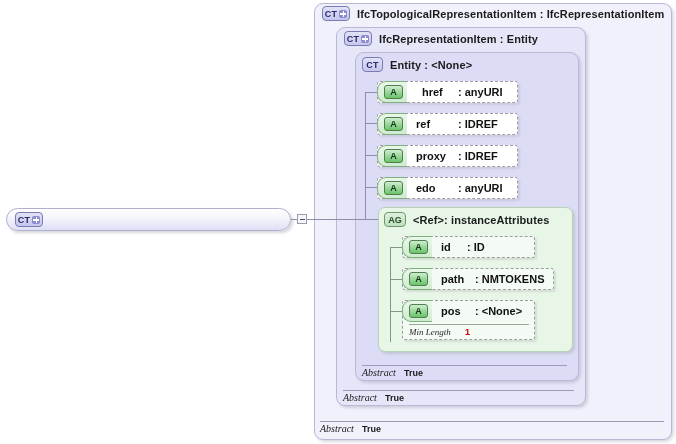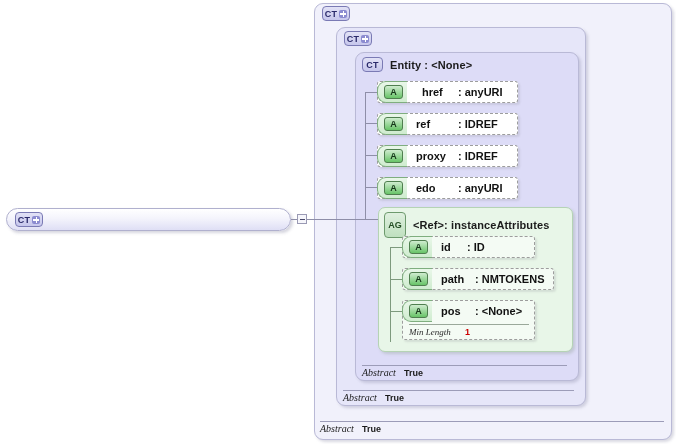--- a/index.html
+++ b/index.html
@@ -73,21 +73,21 @@
   .badge-ct .plus::before,
   .badge-ct .plus::after {
     content: "";
     position: absolute;
     background: #ffffff;
   }
   .badge-ct .plus::before { left: 1px; top: 3.5px; width: 6px; height: 1.5px; }
   .badge-ct .plus::after  { top: 1px; left: 3.5px; height: 6px; width: 1.5px; }
 
   .badge-ag {
-    width: 22px; height: 26px;
+    width: 22px; height: 15px;
     border: 1px solid #6d9a6d;
     border-radius: 4px;
     background: linear-gradient(#dff0df, #bfe0bf);
     color: #234d23;
   }
 
   .badge-a {
     width: 19px; height: 14px;
     border: 1px solid #4f7f4f;
     border-radius: 3px;
@@ -222,25 +222,27 @@
   .line-v { position: absolute; border-left: 1px solid #8e8ea8; }
   .line-h.green { border-top-color: #7d9a7d; }
   .line-v.green { border-left-color: #7d9a7d; }
 </style>
 </head>
 <body>
 
 <div class="abs ct-box lvl0" style="left:314px; top:3px; width:358px; height:437px;"></div>
 <div class="box-header" style="left:322px; top:6px;">
   <span class="badge badge-ct">CT<span class="plus"></span></span>
+  <span class="title">IfcTopologicalRepresentationItem : IfcRepresentationItem</span>
 </div>
 
 <div class="abs ct-box lvl1" style="left:336px; top:27px; width:250px; height:379px;"></div>
 <div class="box-header" style="left:344px; top:31px;">
   <span class="badge badge-ct">CT<span class="plus"></span></span>
+  <span class="title">IfcRepresentationItem : Entity</span>
 </div>
 
 <div class="abs ct-box lvl2" style="left:355px; top:52px; width:224px; height:329px;"></div>
 <div class="box-header" style="left:362px; top:57px;">
   <span class="badge badge-ct plain">CT</span>
   <span class="title">Entity    : &lt;None&gt;</span>
 </div>
 
 <div class="line-v" style="left:365px; top:92px; height:128px;"></div>
 <div class="line-h" style="left:365px; top:92px;  width:12px;"></div>

